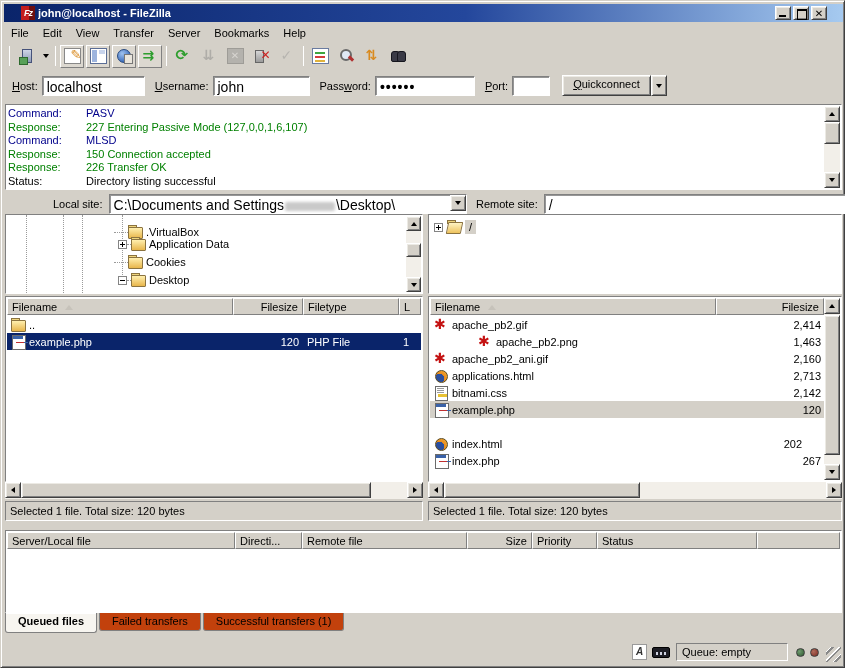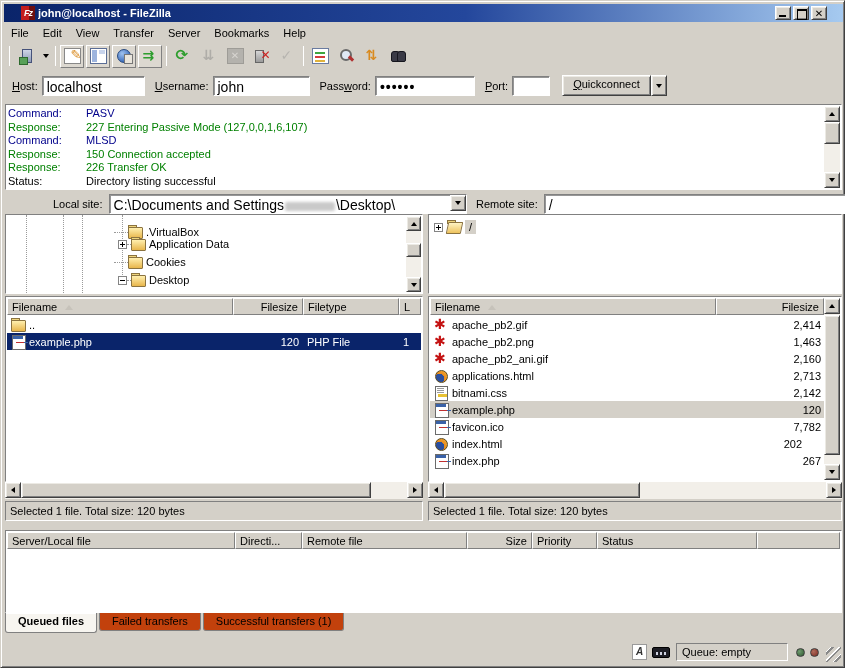--- a/index.html
+++ b/index.html
@@ -466,21 +466,21 @@
     <div class="lrow" style="top:19px; width:395px;">
       <div class="cell" style="width:286px;">
           <span class="fic" data-icon="feather"></span>
           <span>apache_pb2.gif</span>
         </div>
       <div class="cell right" style="flex:1;">
           <span>2,414</span>
         </div>
     </div>
     <div class="lrow" style="top:36px; width:395px;">
-      <div class="cell" style="width:286px;">
+      <div class="cell" style="width:286px;margin-left:44px;">
           <span class="fic" data-icon="feather"></span>
           <span>apache_pb2.png</span>
         </div>
       <div class="cell right" style="flex:1;">
           <span>1,463</span>
         </div>
     </div>
     <div class="lrow" style="top:53px; width:395px;">
       <div class="cell" style="width:286px;">
           <span class="fic" data-icon="feather"></span>
@@ -508,29 +508,20 @@
           <span>2,142</span>
         </div>
     </div>
     <div class="lrow sel-inactive" style="top:104px; width:395px;">
       <div class="cell" style="width:286px;">
           <span class="fic" data-icon="php"></span>
           <span>example.php</span>
         </div>
       <div class="cell right" style="flex:1;">
           <span>120</span>
-        </div>
-    </div>
-    <div class="lrow" style="top:121px; width:395px;">
-      <div class="cell" style="width:286px;">
-          <span class="fic" data-icon="ico"></span>
-          <span>favicon.ico</span>
-        </div>
-      <div class="cell right" style="flex:1;">
-          <span>7,782</span>
         </div>
     </div>
     <div class="lrow" style="top:138px; width:376px;">
       <div class="cell" style="width:286px;">
           <span class="fic" data-icon="firefox"></span>
           <span>index.html</span>
         </div>
       <div class="cell right" style="flex:1;">
           <span>202</span>
         </div>

